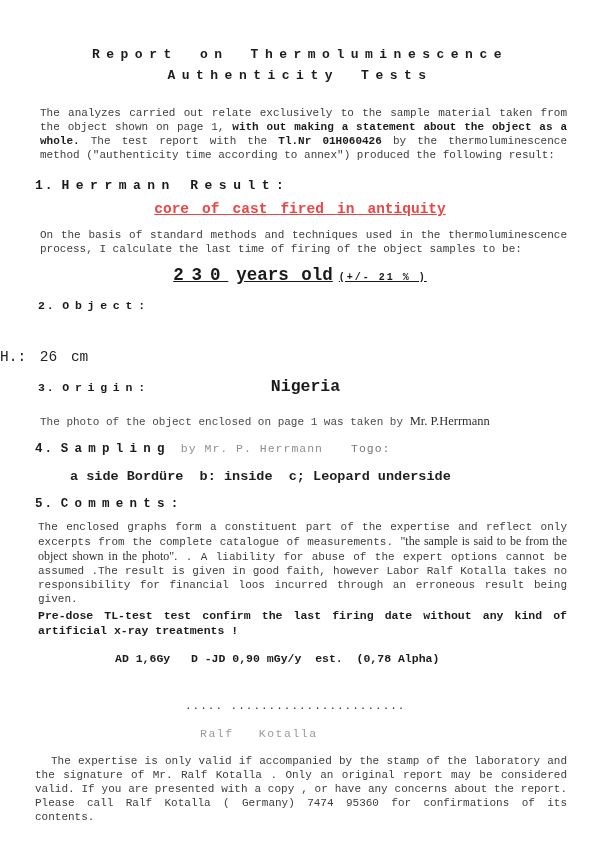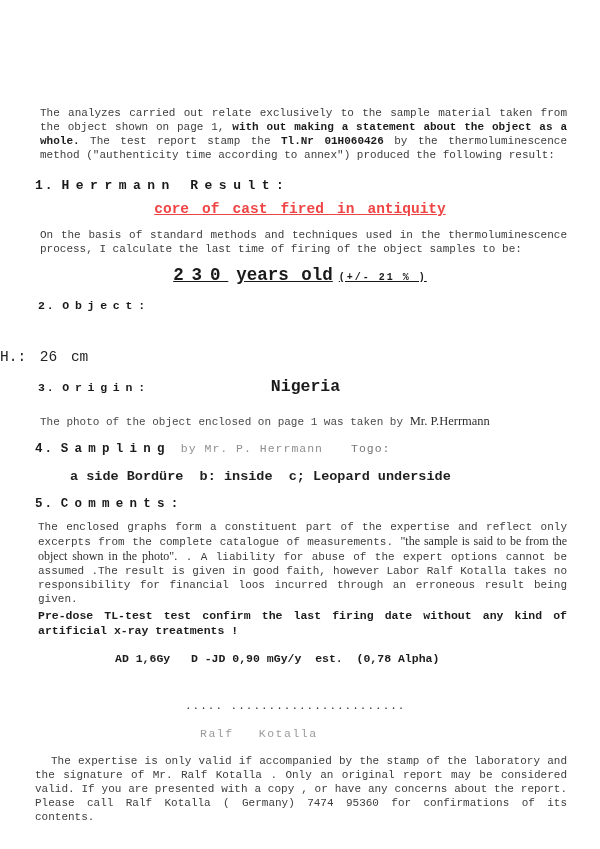--- a/index.html
+++ b/index.html
@@ -102,22 +102,26 @@
   .dots-line { top: 700px; left: 185px; font-size: 11px; color: #333; letter-spacing: 1px; }
   .sig-name { top: 727px; left: 200px; font-size: 11.5px; color: #9a9a9a; letter-spacing: 1.5px; }
 
   .footer { top: 755px; left: 35px; right: 33px; text-indent: 16px; }
 </style>
 </head>
 <body>
 
 <div class="page">
 
+  <div class="abs doc-title">
+    <div>Report on Thermoluminescence</div>
+    <div>Authenticity Tests</div>
+  </div>
 
-  <p class="abs para intro"><span>The analyzes carried out relate exclusively to the sample material taken from the object shown on page 1, </span><b>with out making a statement about the object as a whole.</b><span> The test report stamp the </span><b>Tl.Nr 01H060426</b><span> by the thermoluminescence method ("authenticity time according to annex") produced the following result:</span></p>
+  <p class="abs para intro"><span>The analyzes carried out relate exclusively to the sample material taken from the object shown on page 1, </span><b>with out making a statement about the object as a whole.</b><span> The test report with the </span><b>Tl.Nr 01H060426</b><span> by the thermoluminescence method ("authenticity time according to annex") produced the following result:</span></p>
 
   <div class="abs sec-head h1">
     <span class="sec-num">1.</span>
     <span class="sec-word">Herrmann Result:</span>
   </div>
 
   <div class="abs result-line">core of cast fired in antiquity</div>
 
   <p class="abs para para1">On the basis of standard methods and techniques used in the thermoluminescence process, I calculate the last time of firing of the object samples to be:</p>
 

